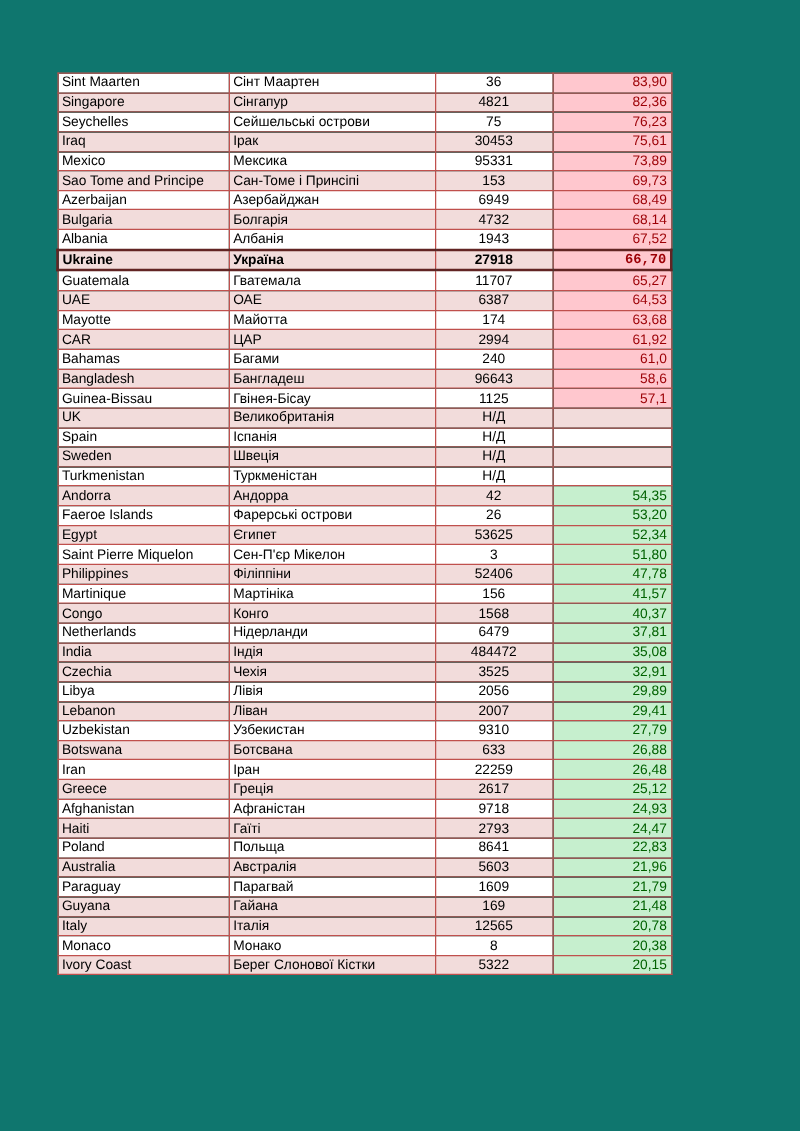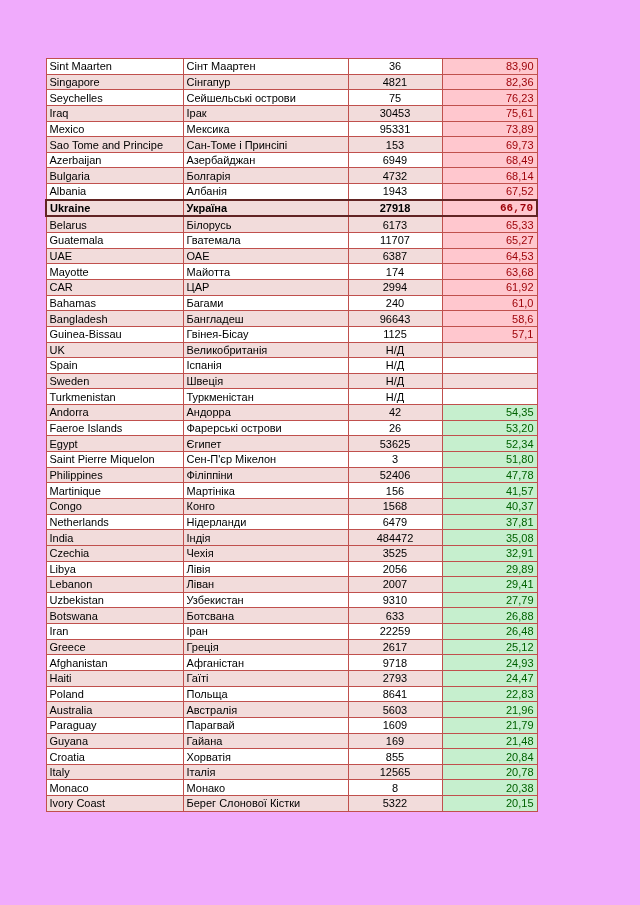--- a/index.html
+++ b/index.html
@@ -5,21 +5,21 @@
   html, body {
     margin: 0;
     padding: 0;
     background: #ffffff;
     font-family: "Liberation Sans", sans-serif;
   }
   .page {
     position: relative;
     width: 640px;
     height: 905px;
-    background: #f0abfc;
+    background: #0f766e;
     overflow: hidden;
   }
   .table-wrap {
     position: absolute;
     left: 45px;
     top: 58px;
   }
   table.country-table {
     border-collapse: collapse;
     table-layout: fixed;
@@ -125,26 +125,20 @@
             <td class="c-uk">Албанія</td>
             <td class="c-val">1943</td>
             <td class="c-pct bad">67,52</td>
           </tr>
           <tr class="row-b highlight">
             <td class="c-en">Ukraine</td>
             <td class="c-uk">Україна</td>
             <td class="c-val">27918</td>
             <td class="c-pct bad">66,70</td>
           </tr>
-          <tr class="row-b">
-            <td class="c-en">Belarus</td>
-            <td class="c-uk">Білорусь</td>
-            <td class="c-val">6173</td>
-            <td class="c-pct bad">65,33</td>
-          </tr>
           <tr class="row-a">
             <td class="c-en">Guatemala</td>
             <td class="c-uk">Гватемала</td>
             <td class="c-val">11707</td>
             <td class="c-pct bad">65,27</td>
           </tr>
           <tr class="row-b">
             <td class="c-en">UAE</td>
             <td class="c-uk">ОАЕ</td>
             <td class="c-val">6387</td>
@@ -329,26 +323,20 @@
             <td class="c-uk">Парагвай</td>
             <td class="c-val">1609</td>
             <td class="c-pct good">21,79</td>
           </tr>
           <tr class="row-b">
             <td class="c-en">Guyana</td>
             <td class="c-uk">Гайана</td>
             <td class="c-val">169</td>
             <td class="c-pct good">21,48</td>
           </tr>
-          <tr class="row-a">
-            <td class="c-en">Croatia</td>
-            <td class="c-uk">Хорватія</td>
-            <td class="c-val">855</td>
-            <td class="c-pct good">20,84</td>
-          </tr>
           <tr class="row-b">
             <td class="c-en">Italy</td>
             <td class="c-uk">Італія</td>
             <td class="c-val">12565</td>
             <td class="c-pct good">20,78</td>
           </tr>
           <tr class="row-a">
             <td class="c-en">Monaco</td>
             <td class="c-uk">Монако</td>
             <td class="c-val">8</td>

